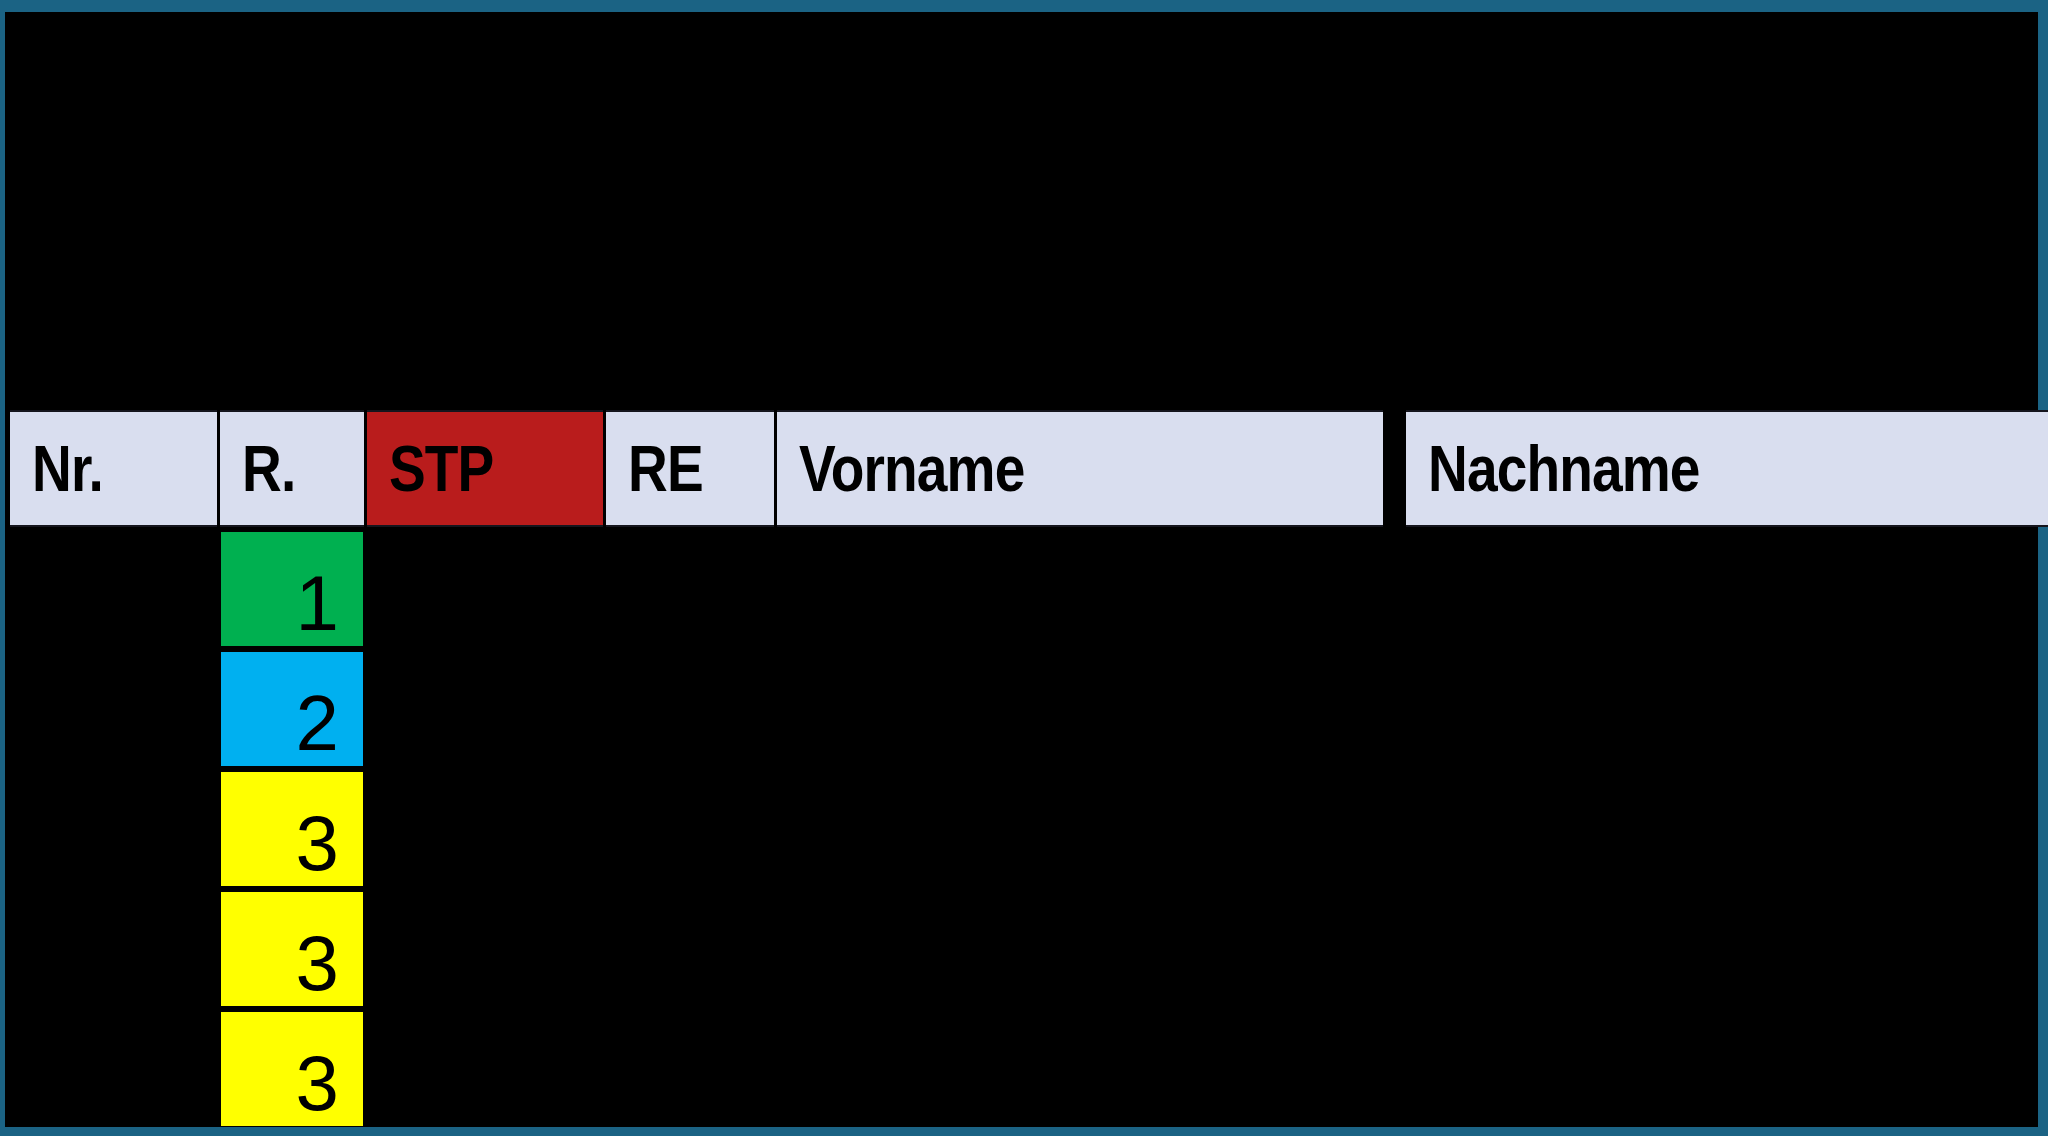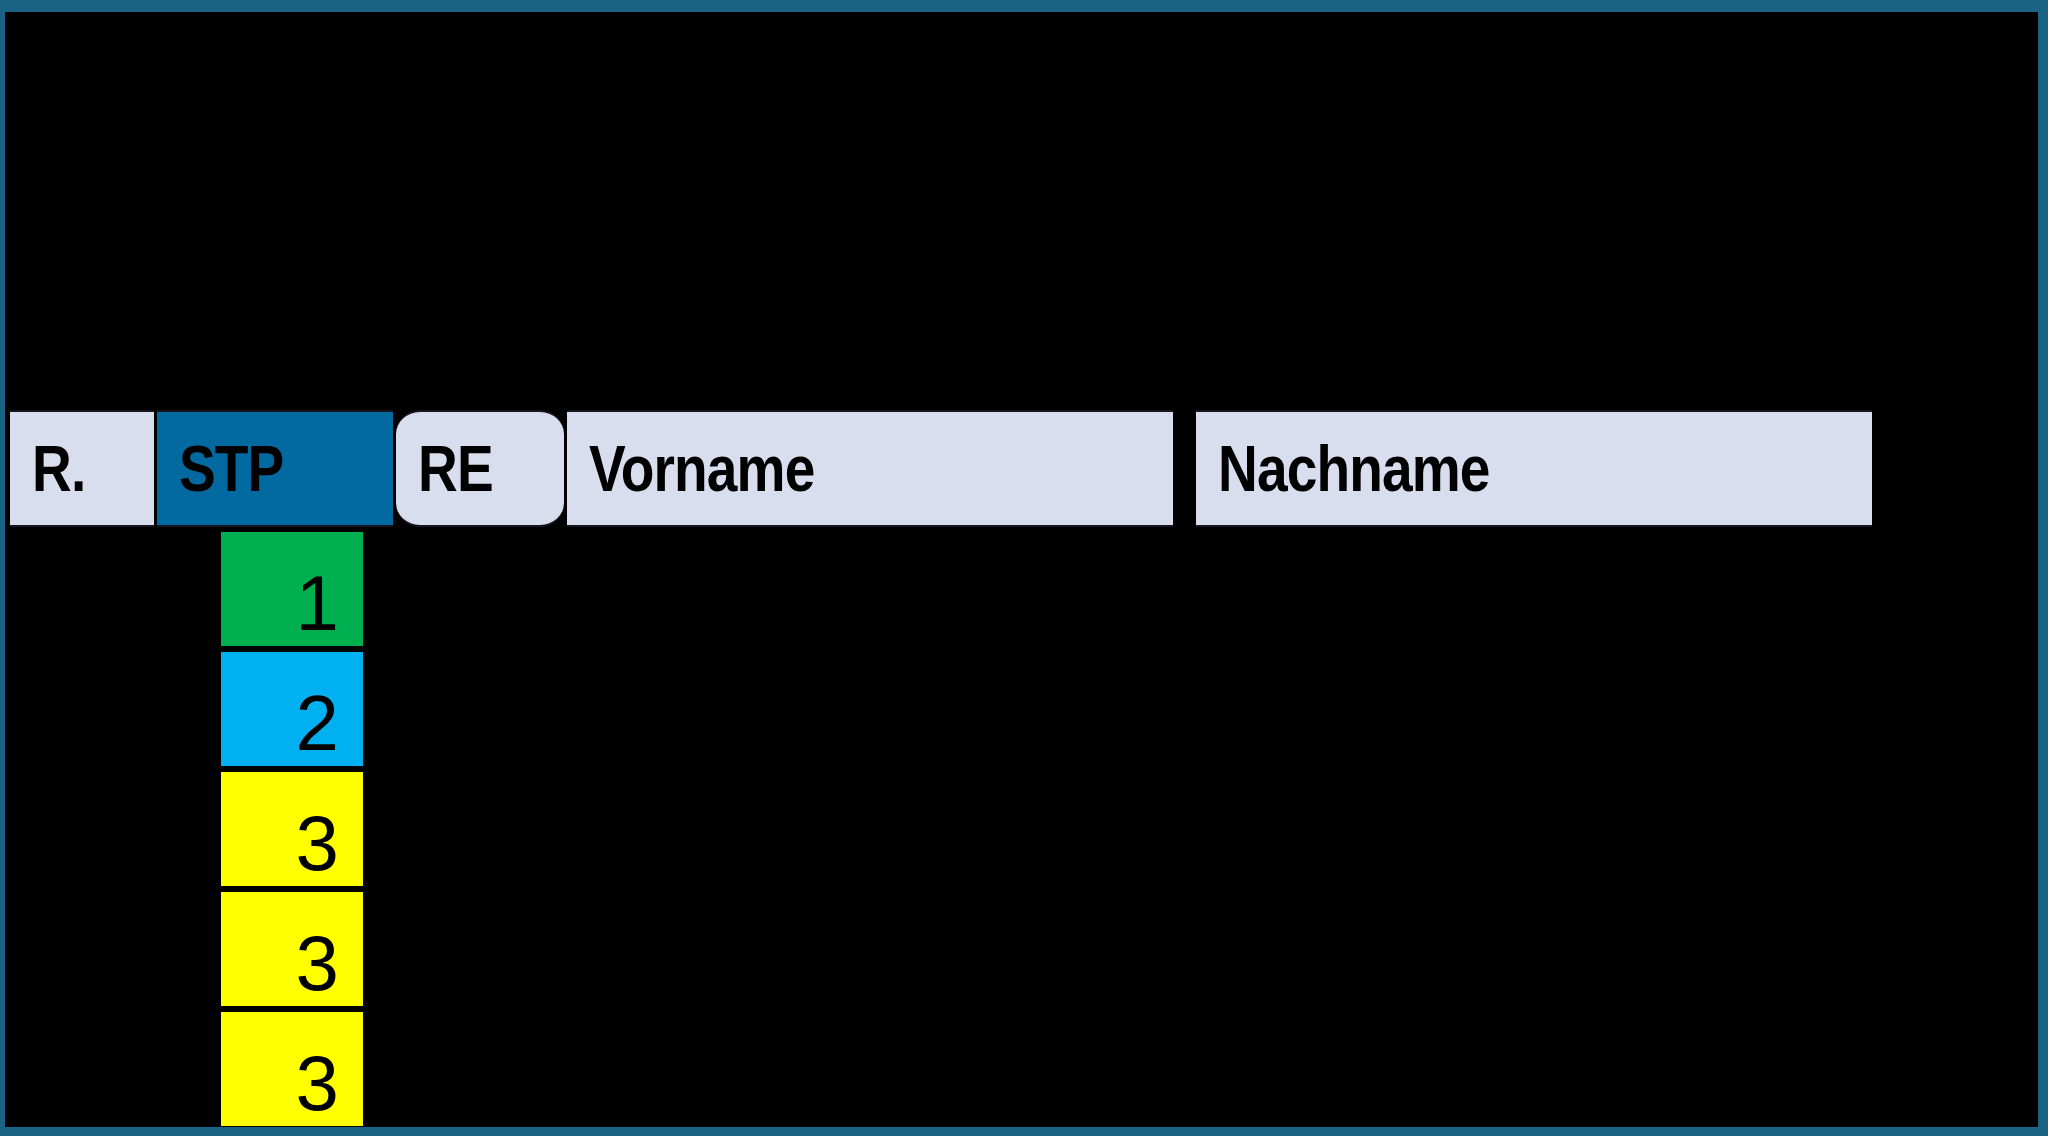--- a/index.html
+++ b/index.html
@@ -83,27 +83,30 @@
 <body>
 
 <div class="stage">
 
   <div class="frame frame-top" style="background-color: rgb(27, 99, 132);"></div>
   <div class="frame frame-bottom" style="background-color: rgb(27, 99, 132);"></div>
   <div class="frame frame-left" style="background-color: rgb(27, 99, 132);"></div>
   <div class="frame frame-right" style="background-color: rgb(27, 99, 132);"></div>
 
   <div class="header-row">
+    <div class="hcell w-nr" style="background-color: rgb(217, 222, 239);">
+      <span class="hlabel">Nr.</span>
+    </div>
     <div class="hcell w-r" style="background-color: rgb(217, 222, 239);">
       <span class="hlabel">R.</span>
     </div>
-    <div class="hcell w-stp" style="background-color: #0369a1;">
+    <div class="hcell w-stp" style="background-color: #b91c1c;">
       <span class="hlabel">STP</span>
     </div>
-    <div class="hcell w-re" style="background-color: rgb(217, 222, 239); border-radius: 24px;">
+    <div class="hcell w-re" style="background-color: rgb(217, 222, 239);">
       <span class="hlabel">RE</span>
     </div>
     <div class="hcell w-vorname" style="background-color: rgb(217, 222, 239);">
       <span class="hlabel">Vorname</span>
     </div>
     <div class="hcell w-nachname" style="background-color: rgb(217, 222, 239); margin-left: 20px;">
       <span class="hlabel">Nachname</span>
     </div>
   </div>
 

